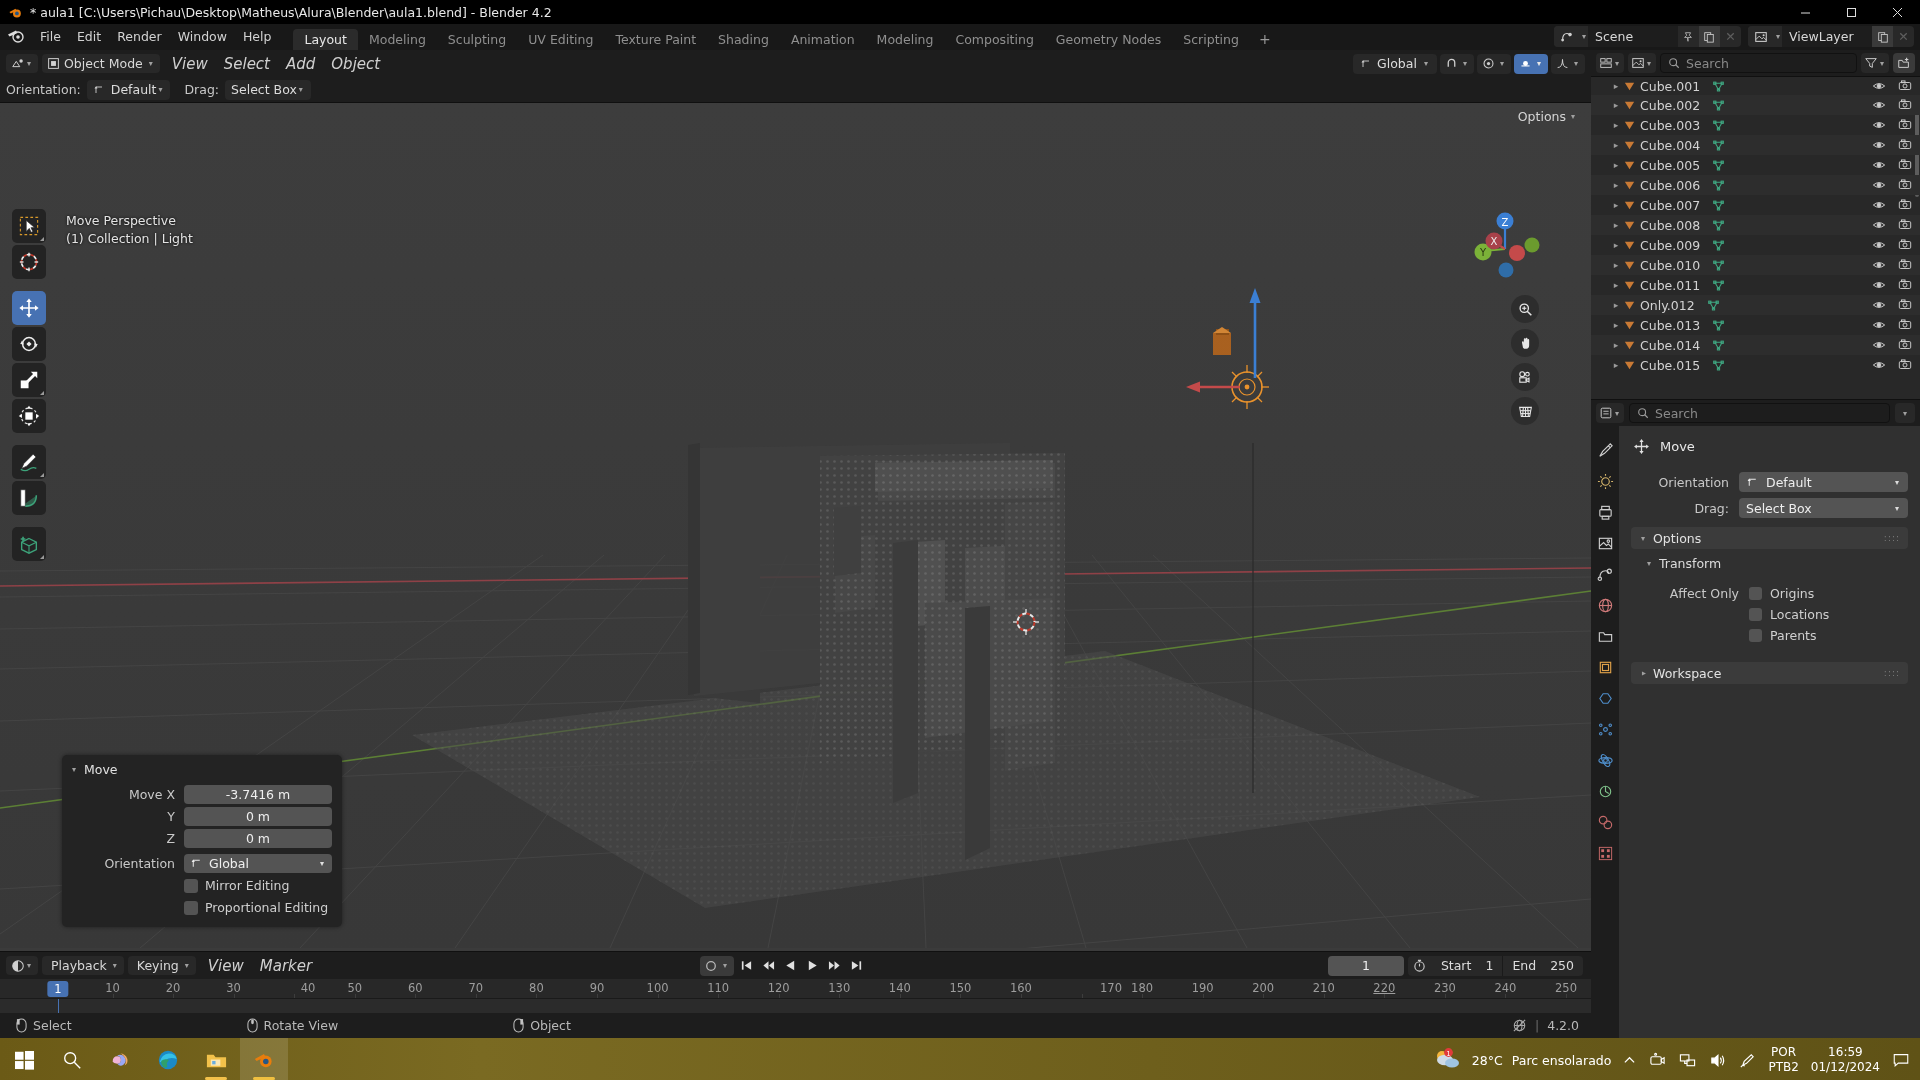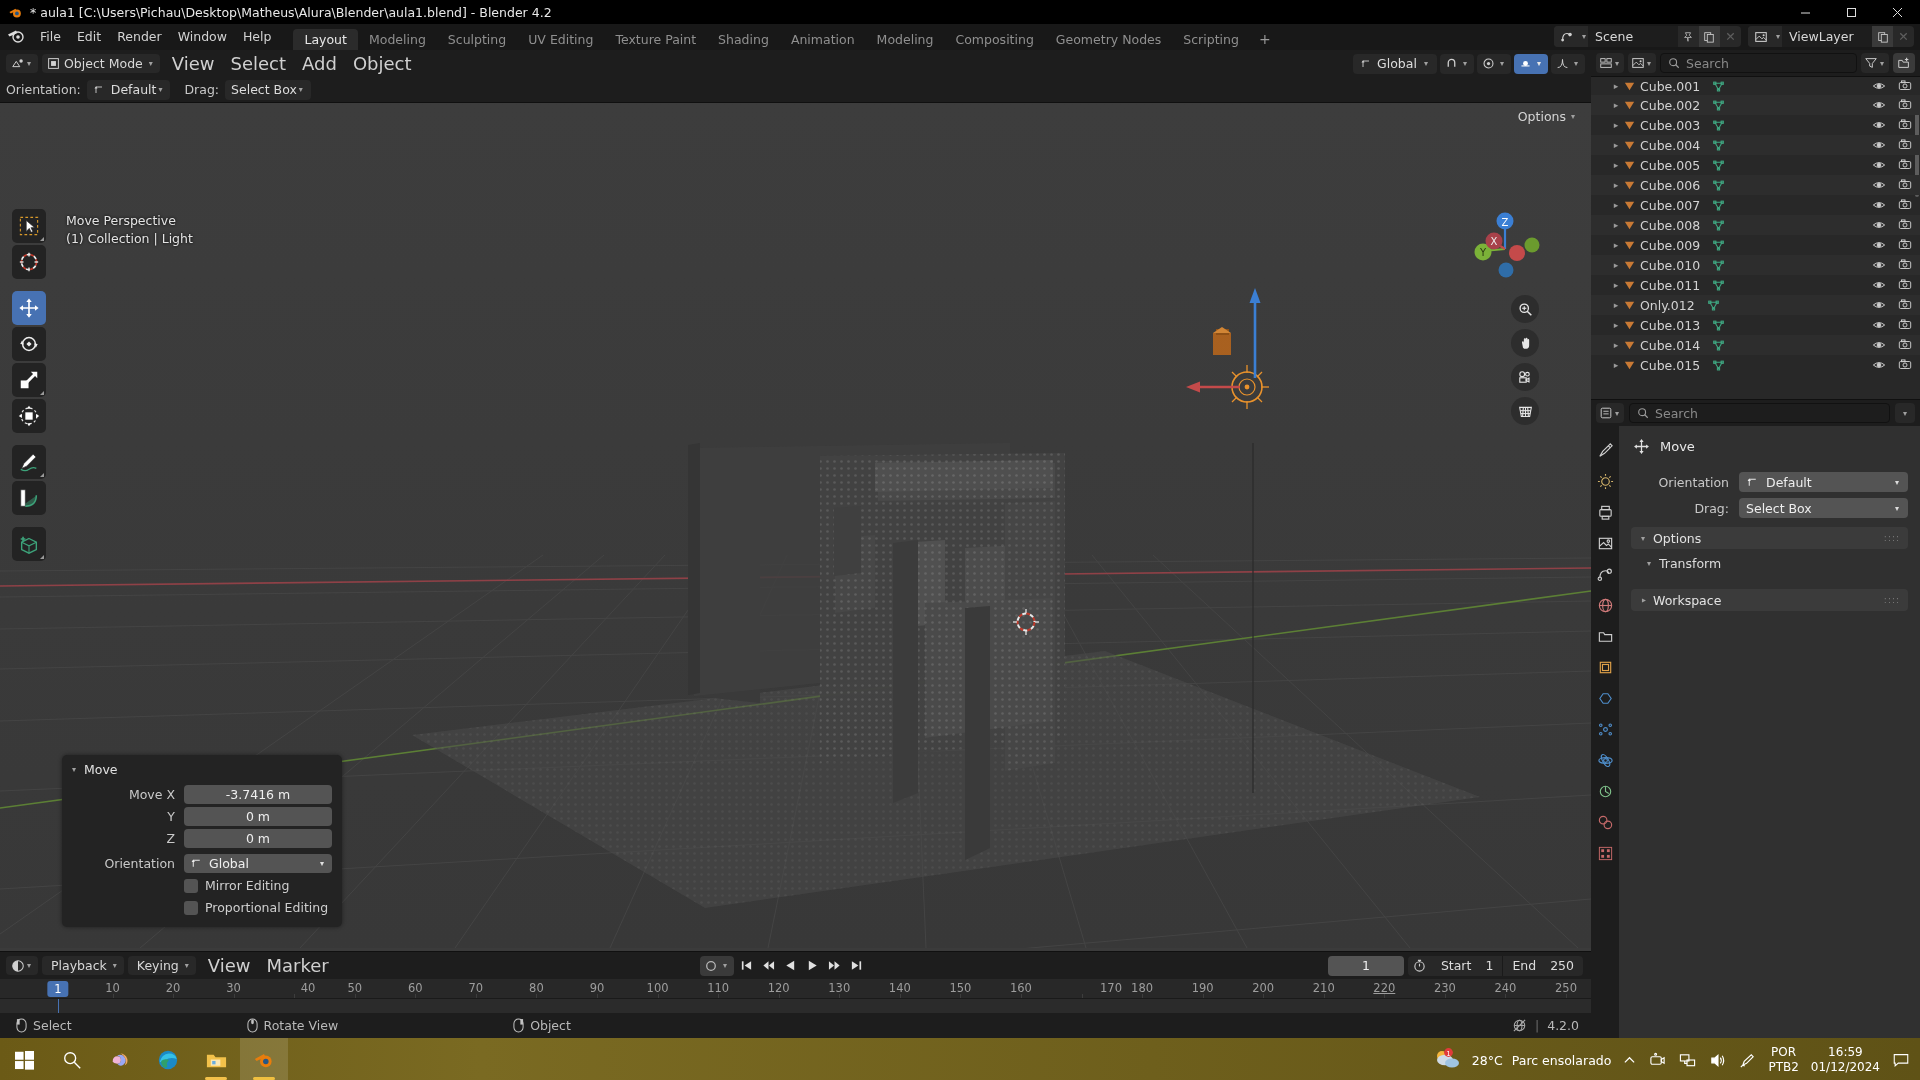--- a/index.html
+++ b/index.html
@@ -33,21 +33,21 @@
   #main { display:flex; height:988px; background:#101010; }
   #leftcol { width:1591px; display:flex; flex-direction:column; }
   #rightcol { width:329px; display:flex; flex-direction:column; background:#181818; }
 
   
   .vp-header { height:27px; background:#1d1d1d; display:flex; align-items:center; padding:0 6px; position:relative; }
   .vp-header2 { height:26px; background:#1d1d1d; display:flex; align-items:center; padding:0 6px; position:relative; border-bottom:1px solid #101010;}
   .hdr-btn { display:flex; align-items:center; height:19px; background:#282828; border-radius:4px; padding:0 5px; margin-right:4px; }
   .hdr-btn .lbl { font-size:12.5px; color:#d8d8d8; padding:0 4px; }
   .chev { font-size:8px; color:#a0a0a0; margin:0 2px; }
-  .hdr-menu { padding:0 8px; line-height:26px; color:#d0d0d0; font-size:18px; }
+  .hdr-menu { padding:0 8px; line-height:26px; color:#d0d0d0; font-size:15px;font-style:italic; }
   .hdr-label { color:#c8c8c8; font-size:12.5px; margin-right:6px; }
   .hdr-drop { display:flex; align-items:center; background:#282828; border-radius:4px; height:20px; padding:0 6px; margin-right:14px; min-width:80px; }
   .hdr-drop .lbl { flex:1; font-size:12.5px; color:#dcdcdc; }
   .hdr-right { position:absolute; right:6px; display:flex; align-items:center; gap:3px; }
   .pill { display:flex; align-items:center; height:20px; background:#282828; border-radius:4px; padding:0 4px; }
   .pill.on { background:#4772b3; }
 
   
   .viewport { flex:1; position:relative; overflow:hidden; background:#3b3b3b; }
   #gl { position:absolute; inset:0; }
@@ -1488,20 +1488,37 @@
         <div class="panel-hd">
           <span class="chev" style="margin-right:8px">▾</span>
           <span>Options</span>
           <span class="grip">::::</span>
         </div>
         <div class="sub-hd">
           <span class="chev" style="margin-right:8px">▾</span>
           <span>Transform</span>
         </div>
 
+        <div style="display:flex;align-items:flex-start;margin-top:10px">
+          <span style="width:122px;text-align:right;padding-right:10px;font-size:12.5px;color:#c8c8c8;line-height:21px">Affect Only</span>
+          <div style="flex:1">
+            <div style="display:flex;align-items:center;height:21px">
+              <span style="width:13px;height:13px;background:#545454;border-radius:3px;margin-right:8px"></span>
+              <span style="font-size:12.5px;color:#cfcfcf">Origins</span>
+            </div>
+            <div style="display:flex;align-items:center;height:21px">
+              <span style="width:13px;height:13px;background:#545454;border-radius:3px;margin-right:8px"></span>
+              <span style="font-size:12.5px;color:#cfcfcf">Locations</span>
+            </div>
+            <div style="display:flex;align-items:center;height:21px">
+              <span style="width:13px;height:13px;background:#545454;border-radius:3px;margin-right:8px"></span>
+              <span style="font-size:12.5px;color:#cfcfcf">Parents</span>
+            </div>
+          </div>
+        </div>
 
         <div class="panel-hd" style="margin-top:16px">
           <span class="chev" style="margin-right:8px;transform:rotate(-90deg);display:inline-block">▾</span>
           <span>Workspace</span>
           <span class="grip">::::</span>
         </div>
       </div>
     </div>
   </div>
 </div>

